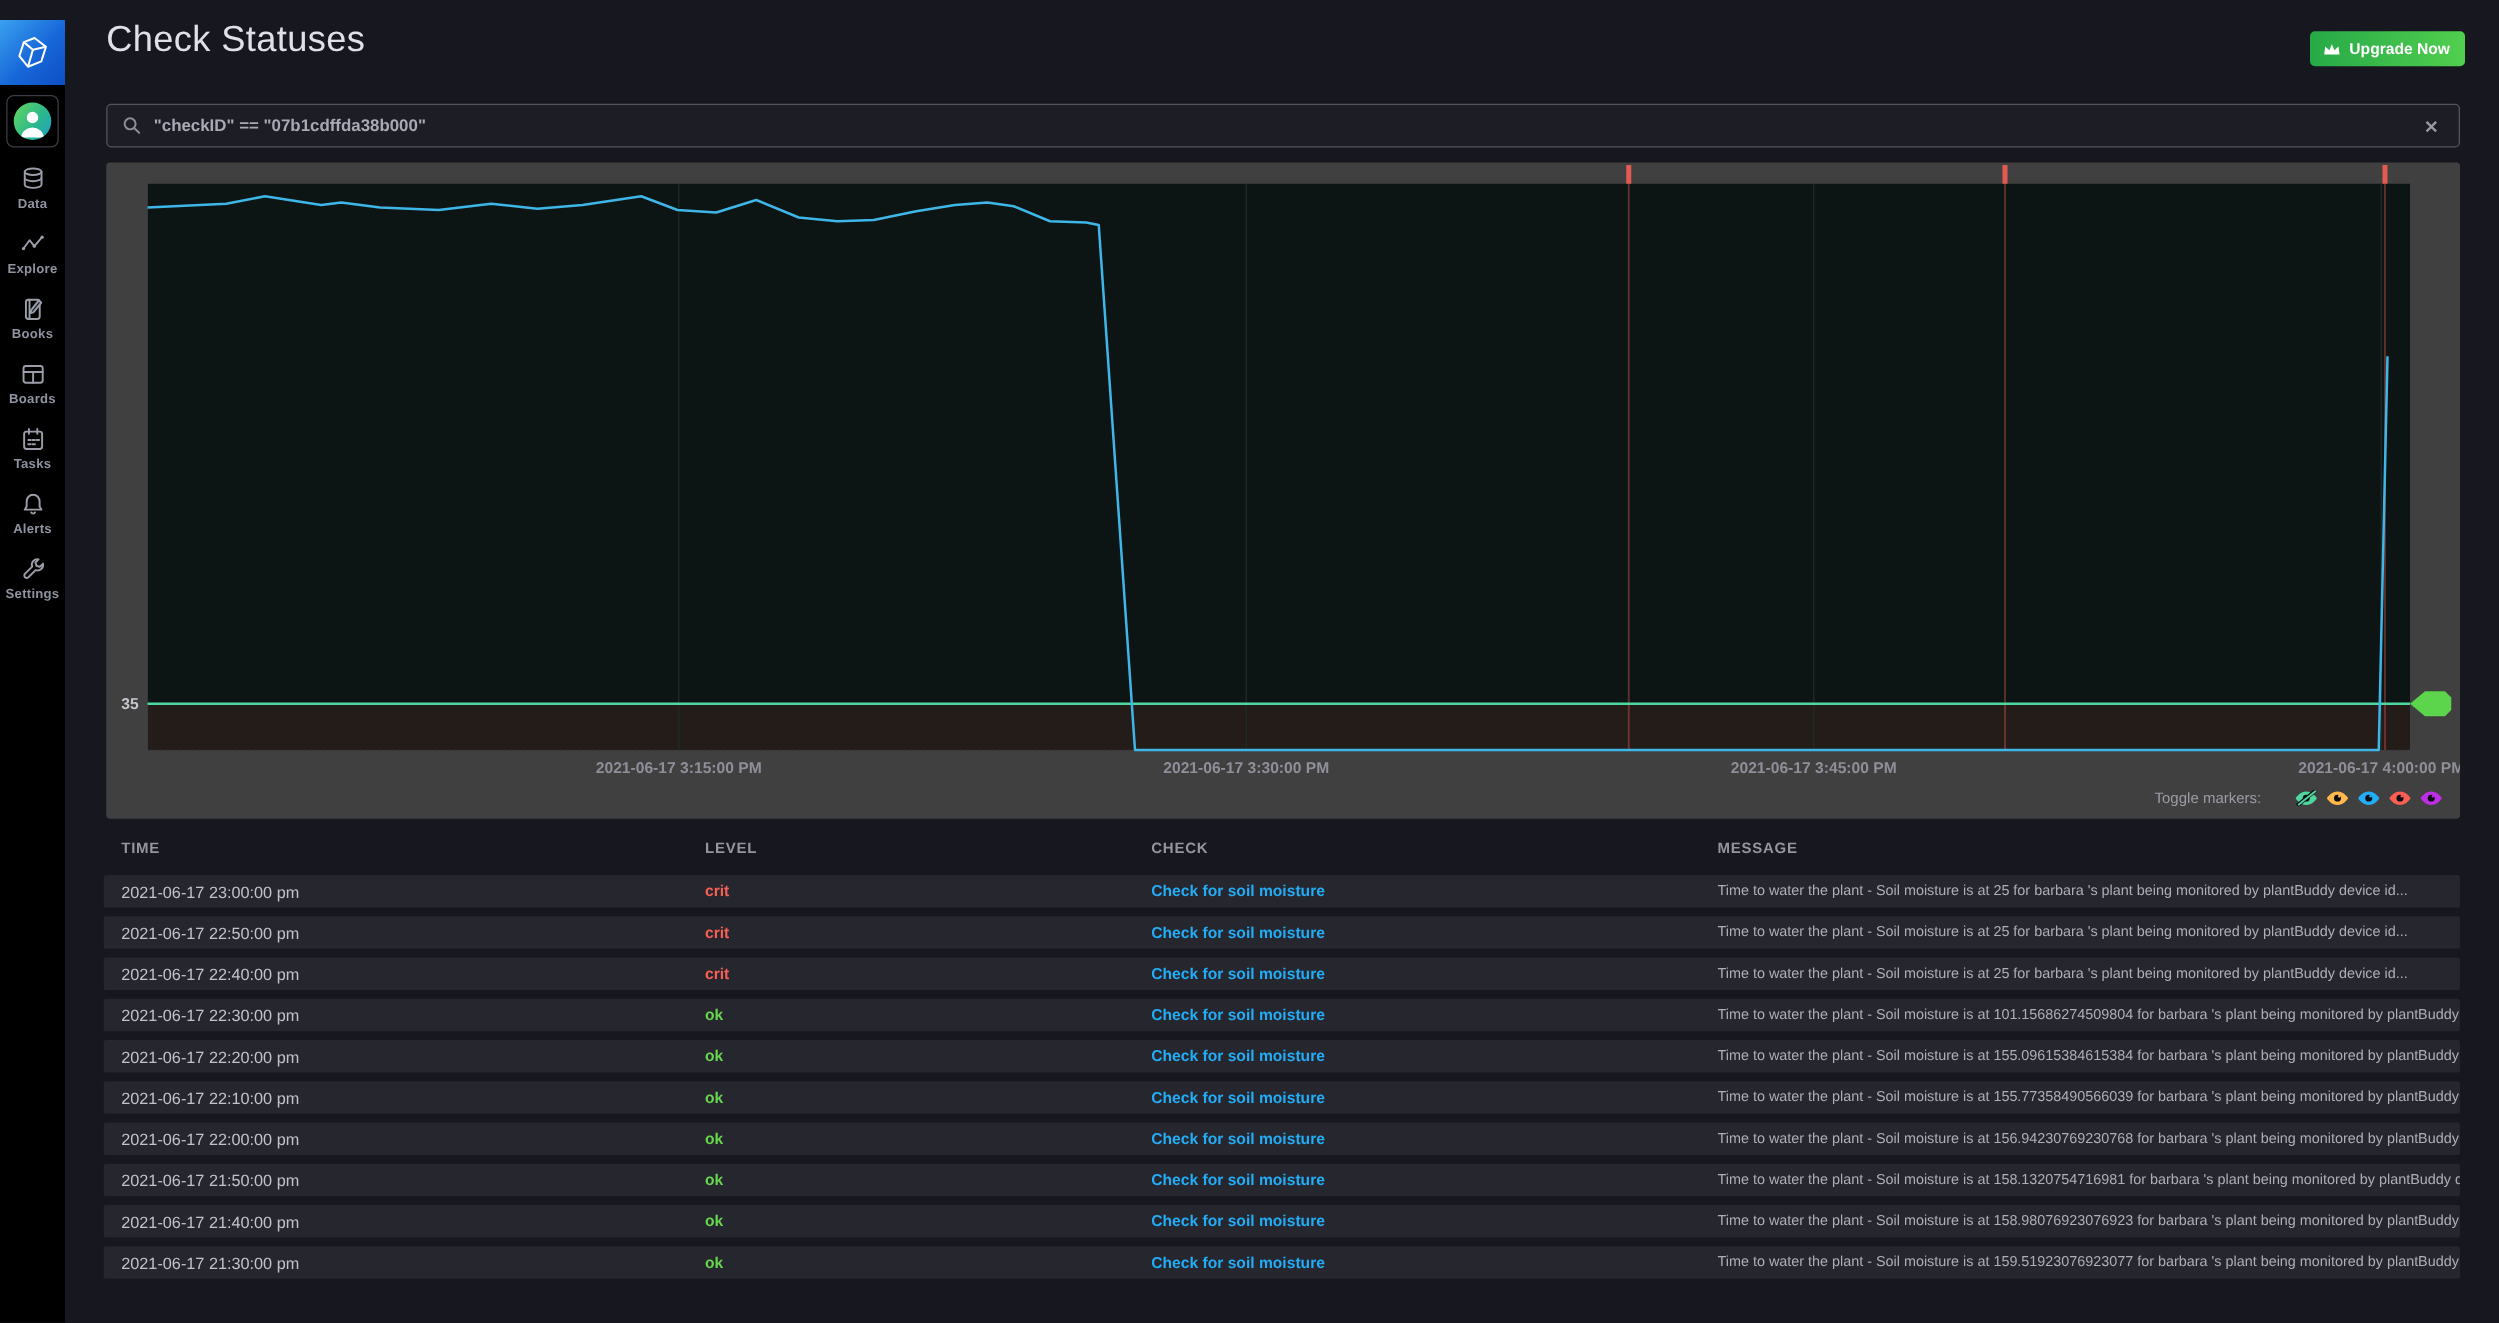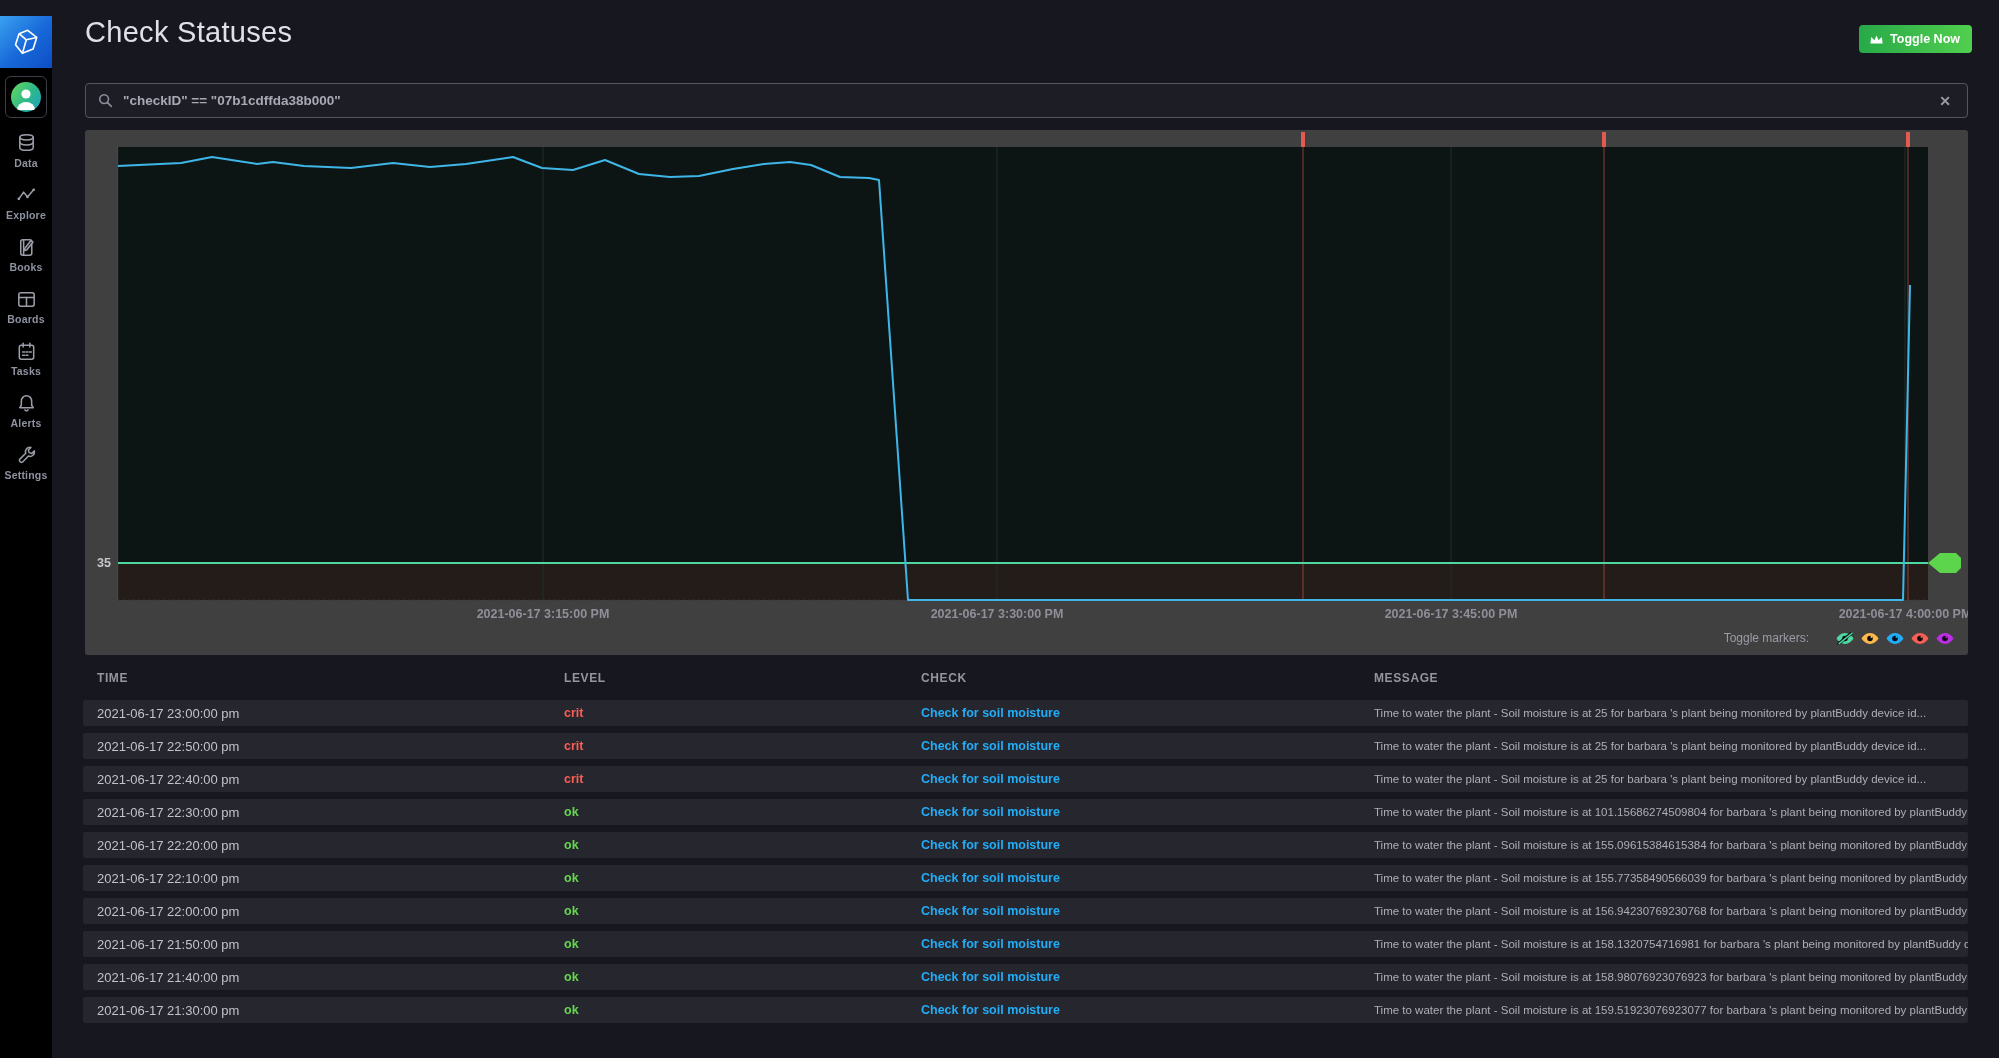--- a/index.html
+++ b/index.html
@@ -129,21 +129,21 @@
         <span class="label">Settings</span>
       </div>
     </div>
 </div>
 
 <div class="page-title">Check Statuses</div>
 <button class="upgrade-btn">
   <svg width="15" height="13" viewBox="0 0 22 18" fill="#ffffff">
     <path d="M2 15 L3.2 5.5 L8 10 L11 3 L14 10 L18.8 5.5 L20 15 Z"></path>
   </svg>
-  <span>Toggle Now</span>
+  <span>Upgrade Now</span>
 </button>
 
 <div class="search-bar">
   <svg width="15" height="15" viewBox="0 0 16 16" fill="none" stroke="#8e8e9a" stroke-width="1.7" stroke-linecap="round">
     <circle cx="6.5" cy="6.5" r="4.7"></circle>
       <line x1="10.2" y1="10.2" x2="14.2" y2="14.2"></line>
   </svg>
   <div class="query">"checkID" == "07b1cdffda38b000"</div>
   <div class="search-clear">✕</div>
 </div>

